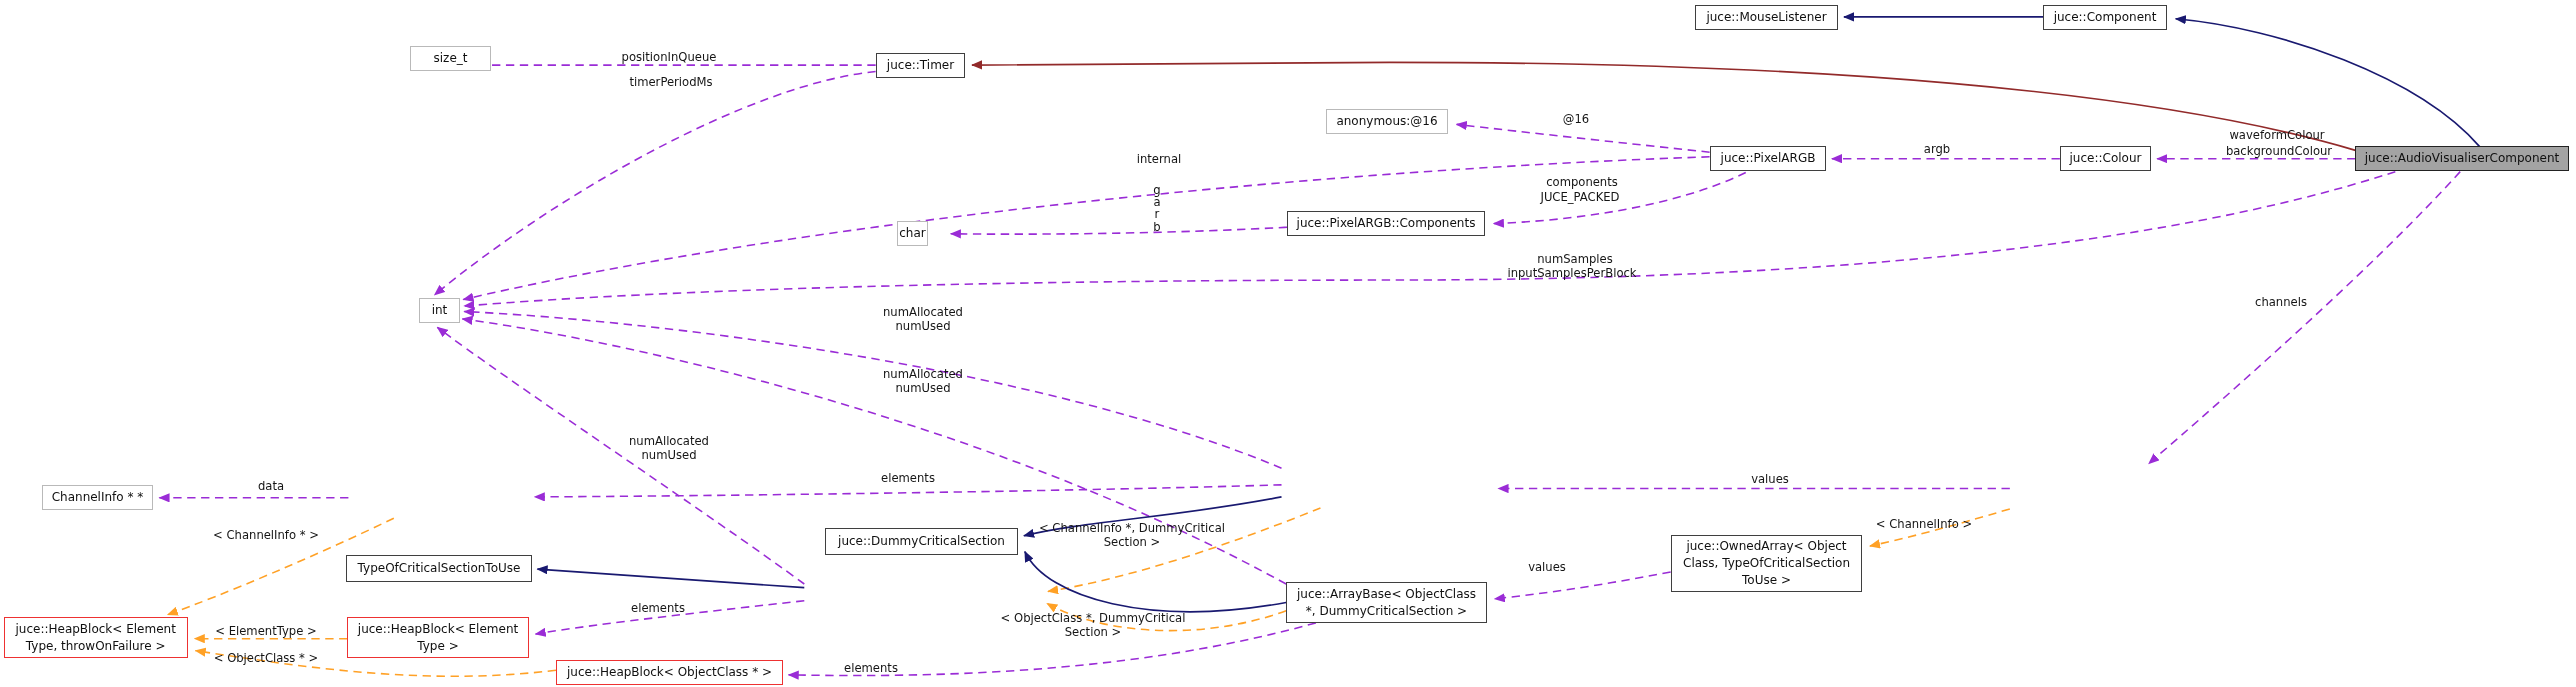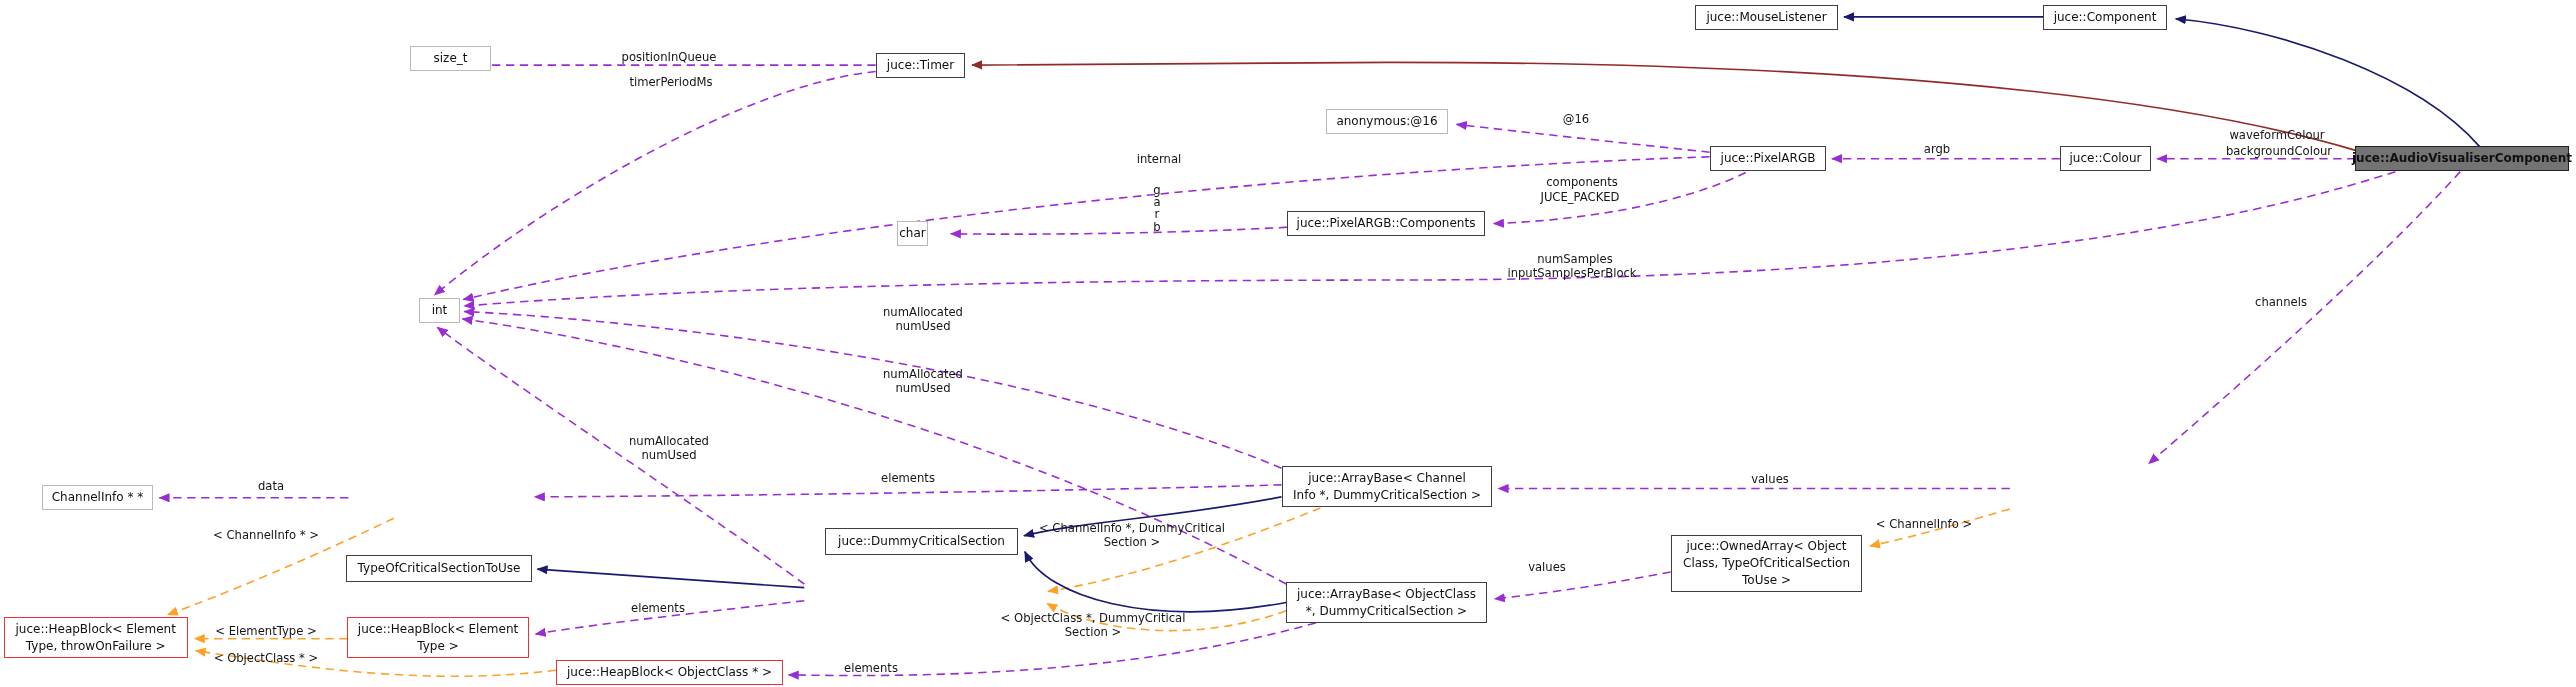--- a/index.html
+++ b/index.html
@@ -5,21 +5,21 @@
   html,body { margin:0; padding:0; background:#ffffff; }
   #canvas { position:relative; width:2576px; height:688px; background:#ffffff; overflow:hidden;
             font-family:"DejaVu Sans","Liberation Sans",sans-serif; }
   svg.edges { position:absolute; left:0; top:0; width:2576px; height:688px; pointer-events:none; }
   .node { position:absolute; display:flex; align-items:center; justify-content:center;
           text-align:center; background:#ffffff; border:1.4px solid #3f3f3f;
           font-size:12px; line-height:1.4; color:#101010; white-space:pre-line;
           padding:0 3.7px; box-sizing:border-box; z-index:2; }
   .node.ext { border:1.1px solid #b9b9b9; }
   .node.red { border:1.4px solid #ee3131; }
-  .node.current { background:#737373; border:1.5px solid #222;font-weight:bold; }
+  .node.current { background:#a3a3a3; border:1.5px solid #222; }
   .elabel { position:absolute; transform:translate(-50%,-50%); font-size:11.6px; line-height:1.25;
             color:#151515; white-space:pre-line; text-align:center; z-index:3; }
 </style>
 </head>
 <body>
 
 <div id="canvas">
 
   <svg class="edges" viewBox="0 0 2780 742">
     <defs>
@@ -86,22 +86,20 @@
   <div class="node ext" style="left:410px;top:46px;width:81px;height:25px"><span>size_t</span></div>
   <div class="node" style="left:876px;top:53px;width:89px;height:25px"><span>juce::Timer</span></div>
   <div class="node ext" style="left:1326px;top:109px;width:122px;height:25px"><span>anonymous:@16</span></div>
   <div class="node" style="left:1710px;top:146px;width:116px;height:25px"><span>juce::PixelARGB</span></div>
   <div class="node" style="left:2060px;top:146px;width:91px;height:25px"><span>juce::Colour</span></div>
   <div class="node current" style="left:2355px;top:146px;width:214px;height:25px"><span>juce::AudioVisualiserComponent</span></div>
   <div class="node ext" style="left:897px;top:221px;width:31px;height:25px"><span>char</span></div>
   <div class="node" style="left:1287px;top:211px;width:198px;height:25px"><span>juce::PixelARGB::Components</span></div>
   <div class="node ext" style="left:419px;top:298px;width:41px;height:25px"><span>int</span></div>
   <div class="node ext" style="left:42px;top:485px;width:111px;height:25px"><span>ChannelInfo * *</span></div>
-  <div class="node" style="left:1282px;top:466px;width:210px;height:41px"><span>juce::ArrayBase&lt; Channel
-Info *, DummyCriticalSection &gt;</span></div>
   <div class="node" style="left:825px;top:528px;width:193px;height:27px"><span>juce::DummyCriticalSection</span></div>
   <div class="node" style="left:346px;top:555px;width:186px;height:27px"><span>TypeOfCriticalSectionToUse</span></div>
   <div class="node" style="left:1286px;top:582px;width:201px;height:41px"><span>juce::ArrayBase&lt; ObjectClass
 *, DummyCriticalSection &gt;</span></div>
   <div class="node" style="left:1671px;top:535px;width:191px;height:57px"><span>juce::OwnedArray&lt; Object
 Class, TypeOfCriticalSection
 ToUse &gt;</span></div>
   <div class="node red" style="left:3.7px;top:617px;width:184px;height:41px"><span>juce::HeapBlock&lt; Element
 Type, throwOnFailure &gt;</span></div>
   <div class="node red" style="left:347px;top:617px;width:182px;height:41px"><span>juce::HeapBlock&lt; Element

